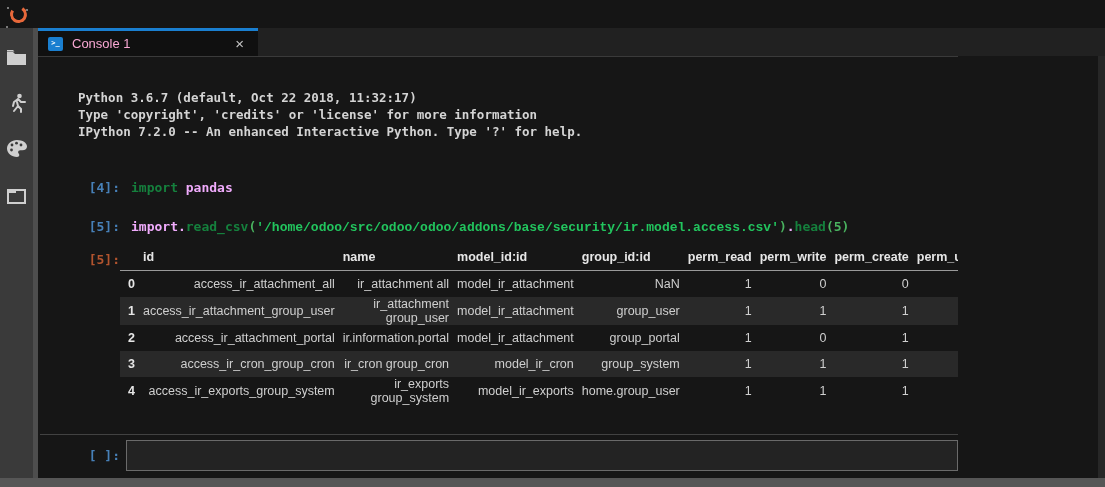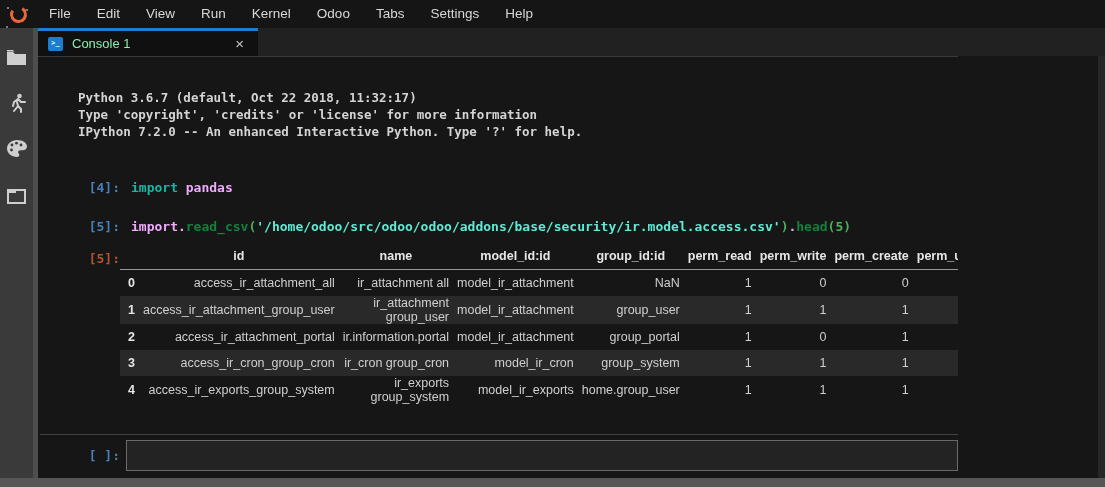--- a/index.html
+++ b/index.html
@@ -25,52 +25,52 @@
   .side-icon svg { display:block; }
   .splitter { position:absolute; left:33px; top:28px; width:5px; height:450px; background:#4e4e4e; }
 
   
   .tabbar { position:absolute; left:38px; top:28px; width:1067px; height:28px; background:#212121; }
   .tab { position:absolute; left:0; top:0; width:220px; height:28px; background:#101010;
          border-top:3px solid #1a7fd0; display:flex; align-items:center; padding-left:10px; }
   .tab-icon { width:15px; height:14px; background:#1a7fd0; color:#fff; border-radius:2px;
               font:bold 7px "DejaVu Sans Mono", monospace; display:flex; align-items:flex-start;
               justify-content:center; padding-top:2px; letter-spacing:0; }
-  .tab-label { margin-left:9px; font-size:13px; color:#86efac; }
+  .tab-label { margin-left:9px; font-size:13px; color:#f9a8d4; }
   .tab-close { position:absolute; right:14px; top:4px; color:#c4c4c4; font-size:15px; cursor:pointer; }
 
   
   .console { position:absolute; left:38px; top:56px; width:920px; height:422px;
              background:#161616; border-top:1px solid #3a3a3a; overflow:hidden;
              font-family:"DejaVu Sans Mono", monospace; }
   .scroll-gutter { position:absolute; left:1098px; top:56px; width:7px; height:422px; background:#272727; }
 
   .banner { margin:32px 0 0 40px; font-size:12.5px; font-weight:600; line-height:17px;
             color:#d4d4d4; white-space:pre; }
 
   .cell-row { display:flex; font-size:13px; font-weight:600; line-height:17px; }
   .cell-4 { margin-top:39px; }
   .cell-5 { margin-top:22px; }
   .prompt-col { width:82px; text-align:right; flex:0 0 82px; }
   .in-prompt  { color:#4780b8; }
   .out-prompt { color:#b2542e; }
   .code { margin-left:11px; color:#d6d6d6; white-space:pre; }
-  .tok-keyword { color:#14b8a6; }
+  .tok-keyword { color:#15803d; }
   .tok-func    { color:#15803d; }
   .tok-paren   { color:#49b25f; }
-  .tok-string  { color:#5eead4; }
+  .tok-string  { color:#22c55e;font-family:Liberation Mono, monospace; }
   .tok-plain   { color:#f0abfc; }
 
   .out-row { display:flex; margin-top:10px; align-items:flex-start; }
   .out-row .prompt-col { padding-top:6px; font-size:13px; font-weight:600; }
 
   
   table.df { border-collapse:collapse; table-layout:fixed;
              font-family:"Liberation Sans", sans-serif; font-size:12.5px; color:#cfcfcf; }
-  table.df th { font-weight:bold; color:#e6e6e6; text-align:center;
+  table.df th { font-weight:bold; color:#e6e6e6; text-align:left;
                 padding:4px 8px 6px 0; border-bottom:1px solid #9a9a9a; }
   table.df td { text-align:right; padding:0 8px 0 0; height:26px; }
   table.df td.idx { text-align:left; padding-left:8px; font-weight:bold; color:#e6e6e6; }
   table.df tbody tr:nth-child(even) { background:#292929; }
 
   
   .divider { position:absolute; left:2px; top:377px; width:1050px; height:1px; background:#424242; }
   .input-row { position:absolute; left:0; top:383px; width:100%; display:flex; }
   .input-row .prompt-col { padding-top:8px; font-size:13px; font-weight:600; white-space:pre; }
   .console-input { margin-left:6px; width:958px; height:31px; background:#232323;
@@ -82,31 +82,20 @@
 </head>
 <body>
 
 <div class="menubar">
   <div class="logo-wrap">
     <span class="logo-arc"></span>
     <span class="logo-dot ld1"></span>
       <span class="logo-dot ld2"></span>
       <span class="logo-dot ld3"></span>
   </div>
-  <div class="menu-items">
-      <div class="menu-item">File</div>
-      <div class="menu-item">Edit</div>
-      <div class="menu-item">View</div>
-      <div class="menu-item">Run</div>
-      <div class="menu-item">Kernel</div>
-      <div class="menu-item">Odoo</div>
-      <div class="menu-item">Tabs</div>
-      <div class="menu-item">Settings</div>
-      <div class="menu-item">Help</div>
-    </div>
 </div>
 
 <div class="sidebar">
   <div class="side-icon" style="top:16px;">
     <svg width="19" height="15" viewBox="0 0 19 15">
         <path fill="#cfcfcf" d="M0 2 h6 l2 2 h11 v11 H0 z M0 0 h6 l1.5 1.5 H0 z"></path>
       </svg>
   </div>
   <div class="side-icon" style="top:62px;">
     <svg width="18" height="20" viewBox="0 0 18 20">

